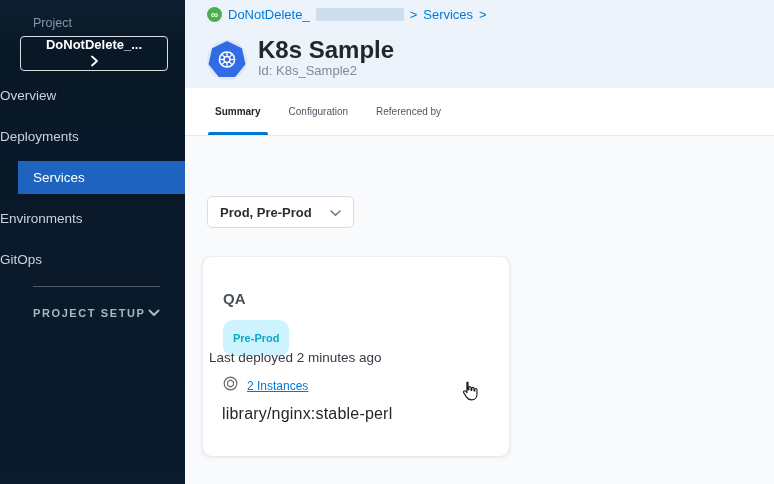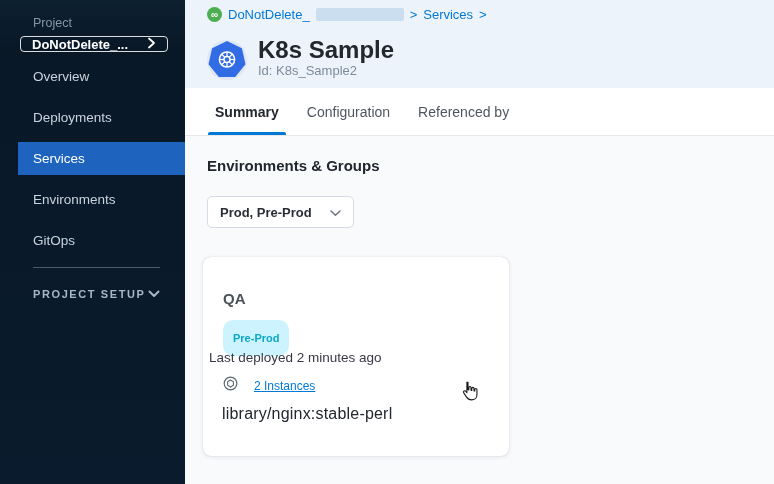--- a/index.html
+++ b/index.html
@@ -3,25 +3,25 @@
 <meta charset="utf-8">
 <style>
   * { box-sizing: border-box; margin: 0; padding: 0; }
   html,body { background:#e8e8e8; }
   body { font-family: "Liberation Sans", sans-serif; }
   .app { width:774px; height:484px; display:flex; position:relative; overflow:hidden; background:#be185d; }
 
   
   .sidebar { flex:0 0 185px; background:linear-gradient(180deg,#0C2031 0%, #091827 10%, #0A1B2D 100%); position:relative; }
   .project-label { margin:16px 0 6px 33px; font-size:12.5px; color:#8496A7; }
-  .project-select { margin:4px 17px 0 20px; height:16px; border:1px solid rgba(255,255,255,0.85); border-radius:4px;
+  .project-select { margin:4px 17px 0 20px; height:35px; border:1px solid rgba(255,255,255,0.85); border-radius:4px;
     display:flex; align-items:center; justify-content:space-between; padding:0 11px;
-    color:#fff; font-weight:bold; font-size:13px; cursor:pointer; }
+    color:#fff; font-weight:bold; font-size:13px; cursor:pointer;flex-direction:column; }
   .nav { margin-top:8px; }
-  .nav-item { height:33px; margin:8px 0; display:flex; align-items:center; padding-left:33px;
+  .nav-item { height:33px; margin:8px 0; display:flex; align-items:center; 
     font-size:13.5px; color:#C9D3DD; cursor:pointer; }
   .nav-item.active { background:#1E64BE; margin-left:18px; padding-left:15px; color:#FFFFFF; }
   .sidebar-divider { height:1px; background:rgba(255,255,255,0.28); margin:10px 25px 0 33px; }
   .project-setup { margin:20px 25px 0 33px; display:flex; align-items:center; justify-content:space-between;
     color:#A8B7C6; font-size:11px; font-weight:bold; letter-spacing:1.6px; cursor:pointer; }
 
   
   .main { flex:1; position:relative; background:#F8FAFC; }
   .page-header { height:88px; background:#EDF3FA; position:relative; }
   .breadcrumb { position:absolute; top:7px; left:22px; display:flex; align-items:center; gap:6px;
@@ -32,37 +32,37 @@
   .redacted { width:88px; height:13px; background:#CBDEF0; border-radius:2px; }
   .crumb-sep { color:#0278D5; font-size:13px; }
 
   .k8s-logo-wrap { position:absolute; top:40px; left:22px; width:40px; height:40px; border-radius:50%;
     background:#DEE7F8; display:flex; align-items:center; justify-content:center; }
   .service-title { position:absolute; top:36px; left:73px; font-size:24px; font-weight:bold; color:#22272D; }
   .service-id { position:absolute; top:63px; left:73px; font-size:13px; color:#7C8A99; }
 
   .tabs { position:absolute; top:88px; left:0; right:0; height:48px; background:#FFFFFF;
     border-bottom:1px solid #E6E8EB; display:flex; align-items:stretch; padding-left:23px; gap:14px; }
-  .tab { display:flex; align-items:center; padding:0 7px; font-size:14px; color:#4F5662; position:relative; cursor:pointer; }
+  .tab { display:flex; align-items:center; padding:0 7px; font-size:10px; color:#4F5662; position:relative; cursor:pointer; }
   .tab.active { font-weight:bold; color:#22272D; }
   .tab.active::after { content:""; position:absolute; left:0; right:0; bottom:0; height:3px;
     background:#0278D5; border-radius:2px 2px 0 0; }
 
   .section-title { position:absolute; top:157px; left:22px; font-size:15px; font-weight:bold; color:#22272D; }
   .env-filter { position:absolute; top:196px; left:22px; width:147px; height:32px; background:#fff;
     border:1px solid #D9DAE6; border-radius:5px; display:flex; align-items:center; justify-content:space-between;
     padding:0 12px; font-size:13px; font-weight:600; color:#2A2E34; cursor:pointer; }
 
   .env-card { position:absolute; top:257px; left:18px; width:306px; height:199px; background:#FFFFFF;
     border-radius:8px; box-shadow:0 0 1px rgba(40,41,61,0.25), 0 1px 4px rgba(96,97,112,0.14); }
   .card-env-name { position:absolute; top:33px; left:20px; font-size:15px; font-weight:600; color:#4A5058; }
   .env-type-badge { position:absolute; top:63px; left:20px; background:#CDF4FE; color:#0BA7C5;
     font-size:11px; font-weight:bold; padding:12px 10px; border-radius:10px; }
   .deployed-text { position:absolute; top:93px; left:6px; font-size:13.5px; color:#383946; }
-  .instances-row { position:absolute; top:119px; left:20px; display:flex; align-items:center; gap:16px; }
+  .instances-row { position:absolute; top:119px; left:20px; display:flex; align-items:center; gap:9px; }
   .instances-link { font-size:12px; color:#0278D5; text-decoration:underline; cursor:pointer; }
   .artifact-text { position:absolute; top:148px; left:19px; font-size:16px; font-weight:400; color:#22272D; letter-spacing:0.2px; }
 
   .cursor-graphic { position:absolute; top:380px; left:274px; z-index:20; pointer-events:none; }
 </style>
 </head>
 <body>
 
 <div class="app">
 
@@ -141,21 +141,20 @@
         <span>Summary</span>
       </div>
       <div class="tab">
         <span>Configuration</span>
       </div>
       <div class="tab">
         <span>Referenced by</span>
       </div>
     </div>
 
-    <div class="section-title">Environments &amp; Groups</div>
 
     <div class="env-filter">
       <span>Prod, Pre-Prod</span>
       <span>
         <svg width="11" height="7" viewBox="0 0 11 7">
             <polyline points="1,1 5.5,5.3 10,1" fill="none" stroke="#6B7580" stroke-width="1.5" stroke-linecap="round" stroke-linejoin="round"></polyline>
           </svg>
       </span>
     </div>
 

